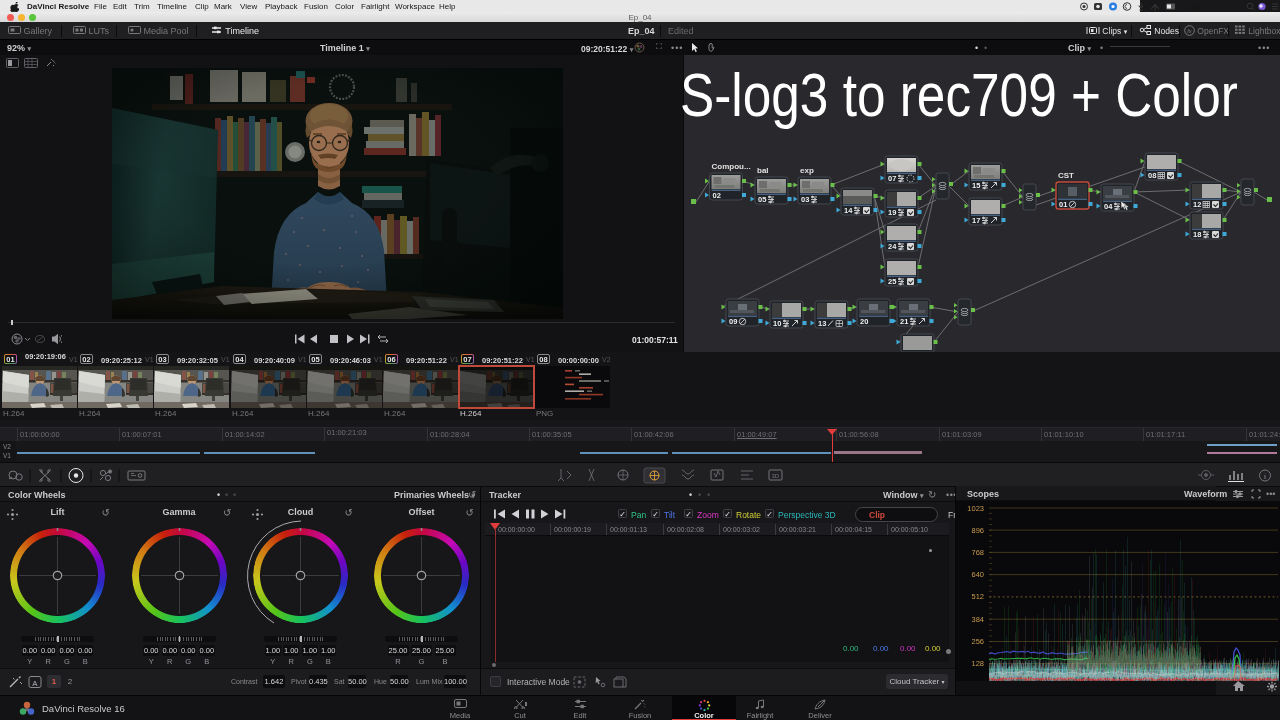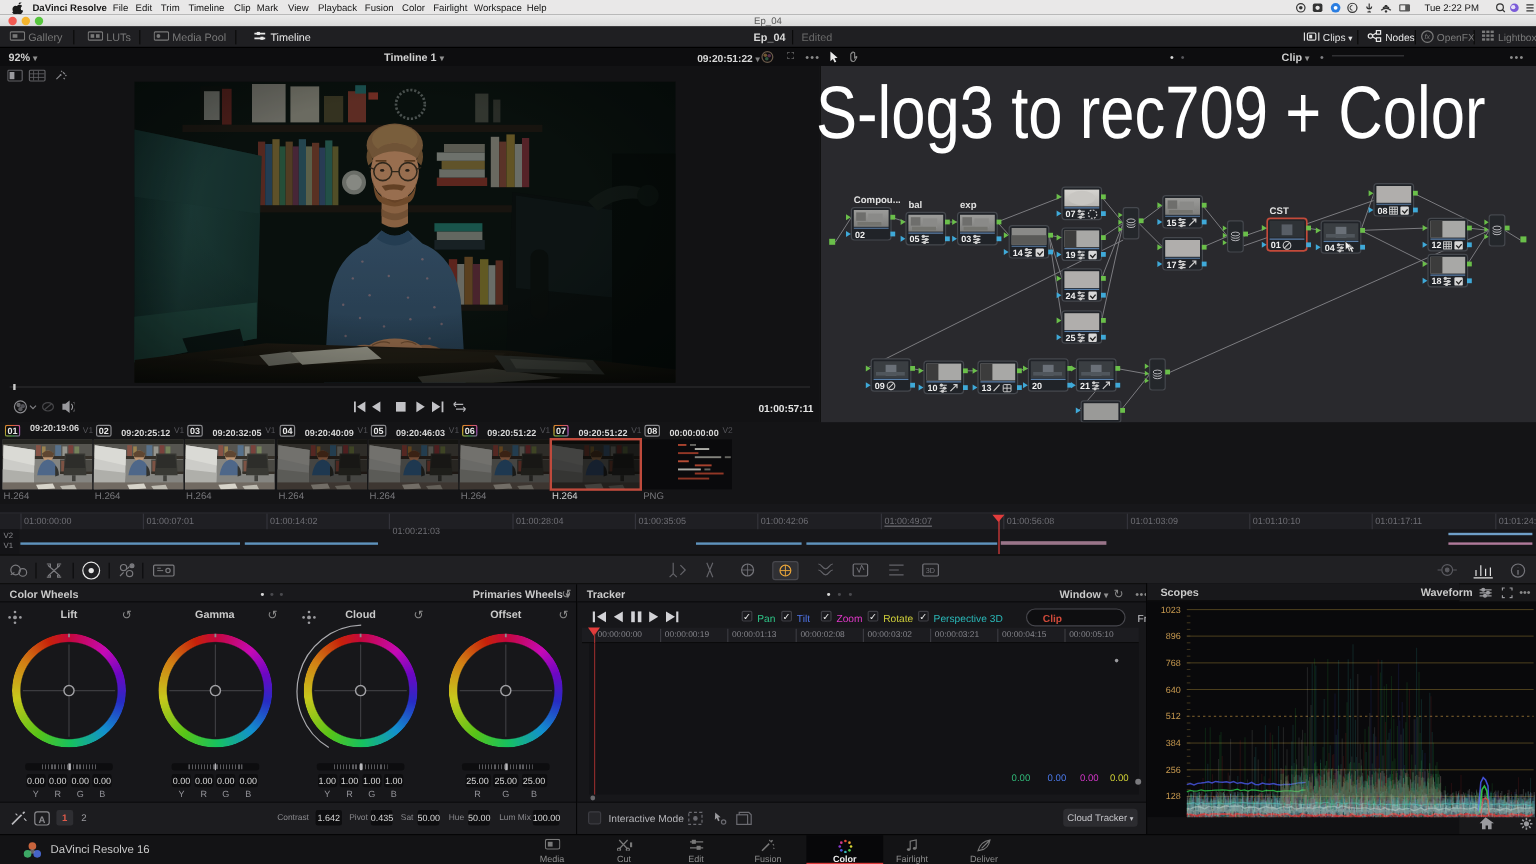--- a/index.html
+++ b/index.html
@@ -1,21 +1,21 @@
 <!DOCTYPE html>
 <html><head>
 <meta charset="utf-8">
 <style>
 * { margin:0; padding:0; box-sizing:border-box; }
 html,body { width:1280px; height:720px; overflow:hidden; background:#18181a; font-family:"Liberation Sans",sans-serif; }
 .abs { position:absolute; }
 #stage { position:relative; width:1280px; height:720px; }
 
 
-#menubar { left:0; top:0; width:1280px; height:12px; background:#e9e8e8; color:#161616; font-size:8px; }
+#menubar { left:0; top:0; width:1140px; height:12px; background:#e9e8e8; color:#161616; font-size:8px; }
 #menubar .mi { position:absolute; top:2px; }
 #menubar .bold { font-weight:bold; }
 
 
 #titlebar { left:0; top:12px; width:1280px; height:10px; background:linear-gradient(#ececec,#d9d9d9); }
 .tl { position:absolute; top:13.5px; width:7px; height:7px; border-radius:50%; }
 #titlebar .tname { position:absolute; width:100%; text-align:center; top:0.5px; font-size:8px; color:#5a5a5a; }
 
 
 #toolbar { left:0; top:22px; width:1280px; height:18px; background:#1f1f22; border-bottom:1px solid #000; color:#888; font-size:9px; }
@@ -979,21 +979,21 @@
 
   <div id="timeline" class="abs">
     <div class="abs" style="left:0;top:7px;width:1280px;height:14px;background:#1f1f23;border-top:1px solid #29292d;"></div>
     <div class="abs" style="left:17px;top:8px;width:1px;height:13px;background:#33333a;"></div>
     <div class="abs" style="left:20px;top:10px;font-size:7.5px;color:#6e6e74;">01:00:00:00</div>
     <div class="abs" style="left:119px;top:8px;width:1px;height:13px;background:#33333a;"></div>
     <div class="abs" style="left:122px;top:10px;font-size:7.5px;color:#6e6e74;">01:00:07:01</div>
     <div class="abs" style="left:222px;top:8px;width:1px;height:13px;background:#33333a;"></div>
     <div class="abs" style="left:225px;top:10px;font-size:7.5px;color:#6e6e74;">01:00:14:02</div>
     <div class="abs" style="left:324px;top:8px;width:1px;height:13px;background:#33333a;"></div>
-    <div class="abs" style="left:327px;top:18px;font-size:7.5px;color:#6e6e74;">01:00:21:03</div>
+    <div class="abs" style="left:327px;top:8px;font-size:7.5px;color:#6e6e74;">01:00:21:03</div>
     <div class="abs" style="left:427px;top:8px;width:1px;height:13px;background:#33333a;"></div>
     <div class="abs" style="left:430px;top:10px;font-size:7.5px;color:#6e6e74;">01:00:28:04</div>
     <div class="abs" style="left:529px;top:8px;width:1px;height:13px;background:#33333a;"></div>
     <div class="abs" style="left:532px;top:10px;font-size:7.5px;color:#6e6e74;">01:00:35:05</div>
     <div class="abs" style="left:631px;top:8px;width:1px;height:13px;background:#33333a;"></div>
     <div class="abs" style="left:634px;top:10px;font-size:7.5px;color:#6e6e74;">01:00:42:06</div>
     <div class="abs" style="left:734px;top:8px;width:1px;height:13px;background:#33333a;"></div>
     <div class="abs" style="left:737px;top:10px;font-size:7.5px;color:#6e6e74;text-decoration:underline;">01:00:49:07</div>
     <div class="abs" style="left:836px;top:8px;width:1px;height:13px;background:#33333a;"></div>
     <div class="abs" style="left:839px;top:10px;font-size:7.5px;color:#6e6e74;">01:00:56:08</div>

